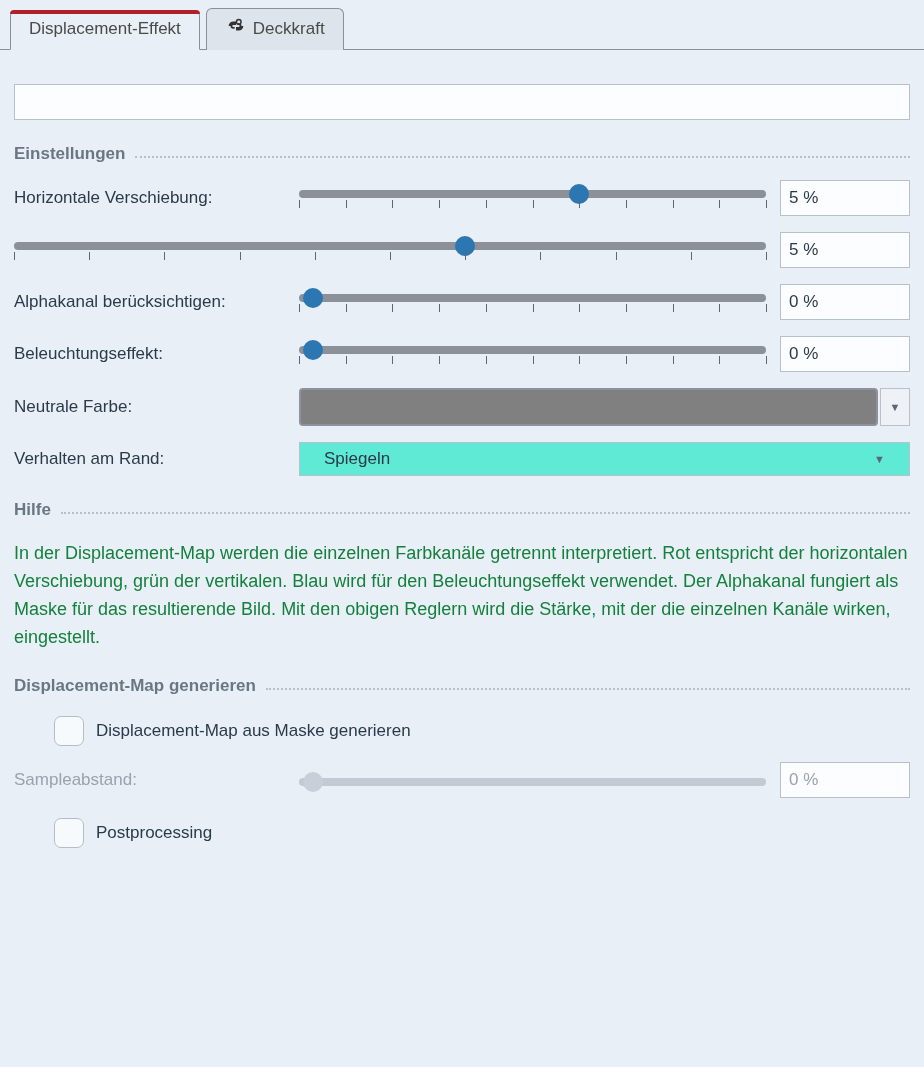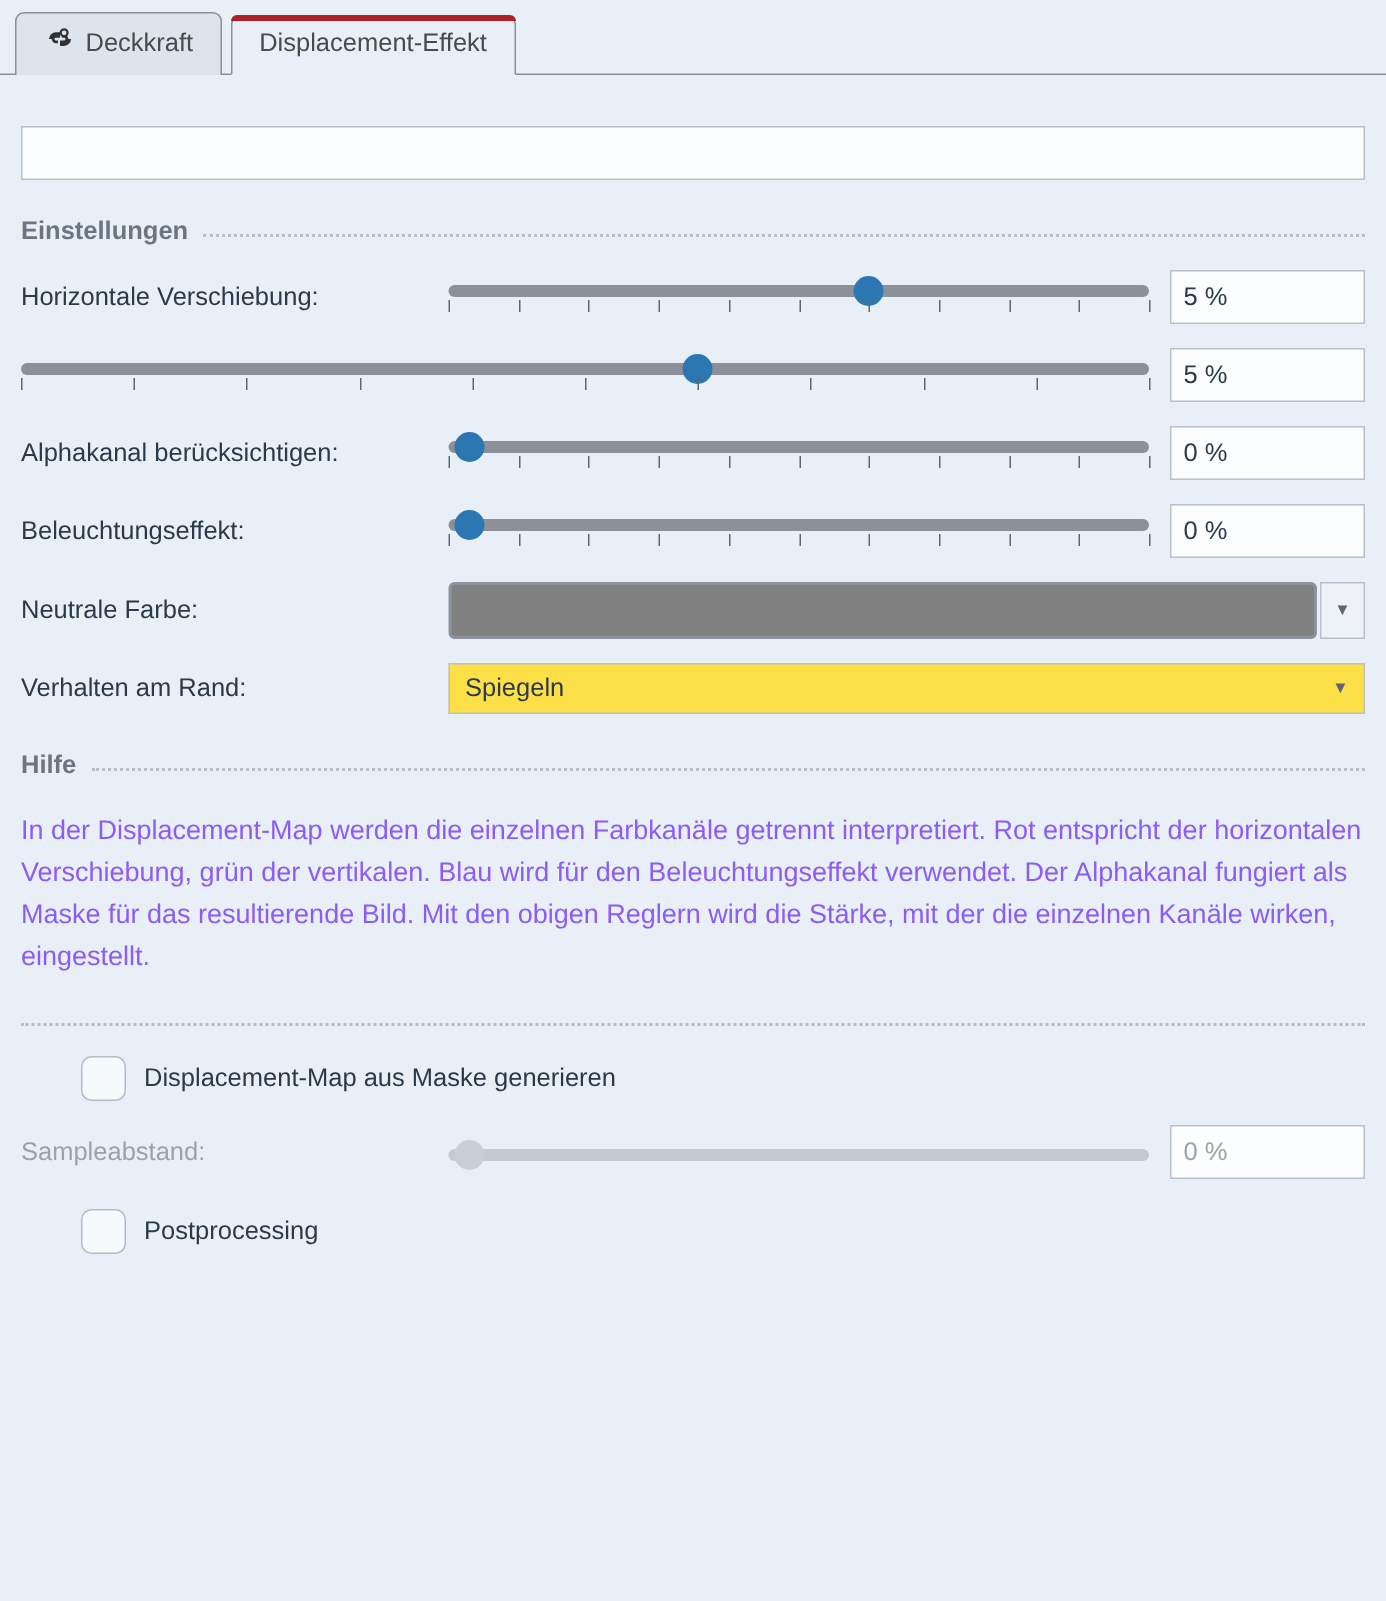--- a/index.html
+++ b/index.html
@@ -162,33 +162,33 @@
     font-size:11px;
     color:#5c6674;
     cursor:pointer;
     margin-left:2px;
   }
   
   .select {
     flex:1;
     height:34px;
     border:1px solid #b9c0cb;
-    background:#fde047;
+    background:#5eead4;
     display:flex;
     align-items:center;
-    padding:0 10px;
+    padding:0 24px;
     justify-content:space-between;
     cursor:pointer;
     color:#2b3a4a;
   }
   .select .caret { font-size:11px; color:#5c6674;}
   .help-text {
     margin: 20px 0 10px 0;
     line-height: 1.55;
-    color: #8b5cf6;
+    color: #15803d;
     font-size:18px;
   }
   
   .check-row {
     display:flex;
     align-items:center;
     gap:12px;
     margin:20px 0 10px 0;
     padding-left:40px;
   }
@@ -199,31 +199,31 @@
     border-radius:7px;
     background:#f7fafd;
     cursor:pointer;
   }
   .link-icon svg { width:22px; height:18px; }
 </style>
 </head>
 <body>
 
 <div class="tabbar">
+  <div class="tab active">
+    <span>Displacement-Effekt</span>
+  </div>
   <div class="tab">
     <span class="link-icon">
       <svg viewBox="0 0 24 16">
           <path d="M5 8a4 4 0 0 1 4-4h2v2H9a2 2 0 0 0 0 4h1.5M19 8a4 4 0 0 1-4 4h-2v-2h2a2 2 0 0 0 0-4h-1.5" fill="none" stroke="#333" stroke-width="2"></path>
           <circle cx="15" cy="3.5" r="2.5" fill="none" stroke="#333" stroke-width="1.6"></circle>
         </svg>
     </span>
     <span>Deckkraft</span>
-  </div>
-  <div class="tab active">
-    <span>Displacement-Effekt</span>
   </div>
 </div>
 
 <div class="panel">
 
   <div class="row">
     <input type="text" class="field" value="" style="">
   </div>
 
   <div class="section">
@@ -351,20 +351,21 @@
   </div>
 
   <div class="section">
     <span class="title">Hilfe</span>
     <span class="dots"></span>
   </div>
 
   <div class="help-text">In der Displacement-Map werden die einzelnen Farbkanäle getrennt interpretiert. Rot entspricht der horizontalen Verschiebung, grün der vertikalen. Blau wird für den Beleuchtungseffekt verwendet. Der Alphakanal fungiert als Maske für das resultierende Bild. Mit den obigen Reglern wird die Stärke, mit der die einzelnen Kanäle wirken, eingestellt.</div>
 
   <div class="section">
+    <span class="title">Displacement-Map generieren</span>
     <span class="dots"></span>
   </div>
 
   <div class="check-row">
     <div class="checkbox"></div>
     <span>Displacement-Map aus Maske generieren</span>
   </div>
 
   <div class="row disabled">
     <div class="label">Sampleabstand:</div>

